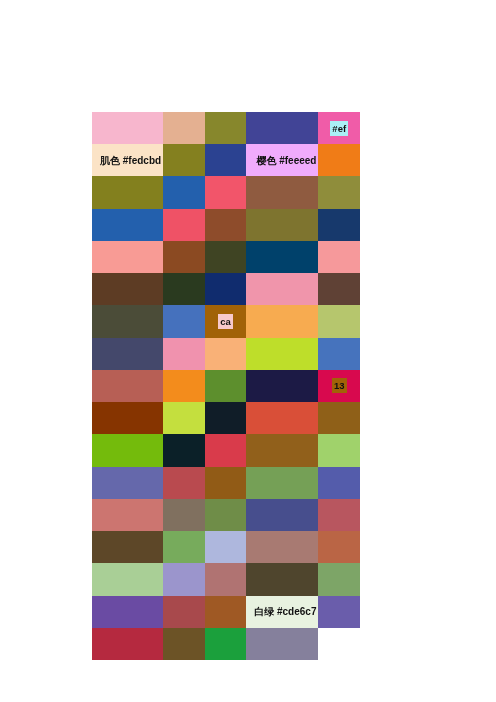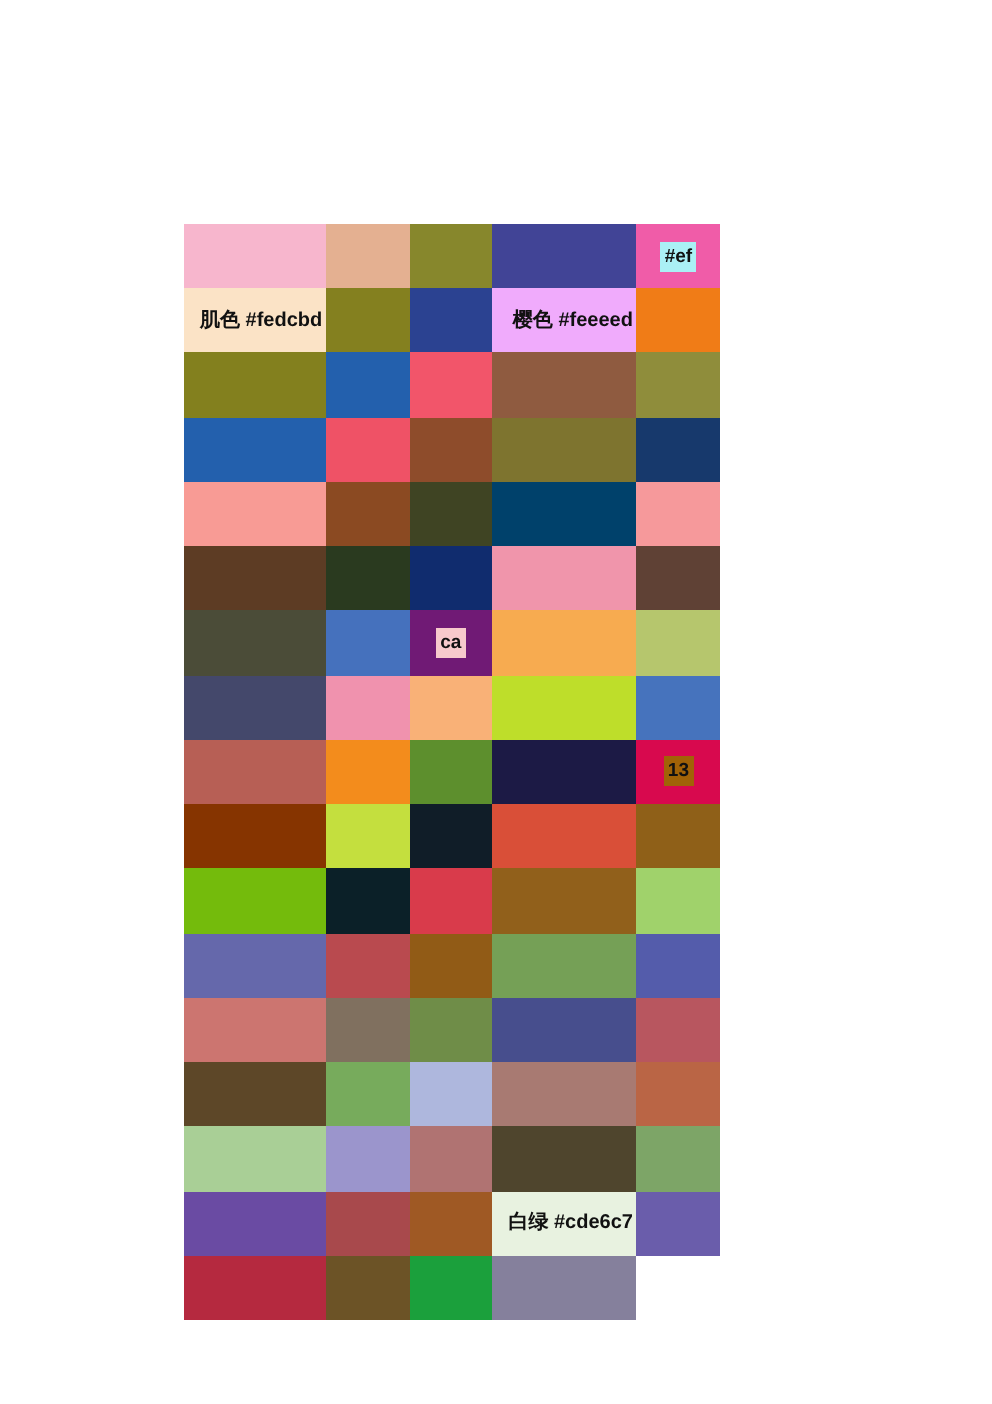--- a/index.html
+++ b/index.html
@@ -118,21 +118,21 @@
       <div class="swatch" style="background: rgb(63, 68, 35);"></div>
       <div class="swatch" style="background: rgb(0, 65, 107);"></div>
       <div class="swatch" style="background: rgb(246, 153, 155);"></div>
       <div class="swatch" style="background: rgb(93, 60, 36);"></div>
       <div class="swatch" style="background: rgb(42, 58, 31);"></div>
       <div class="swatch" style="background: rgb(16, 44, 110);"></div>
       <div class="swatch" style="background: rgb(240, 149, 171);"></div>
       <div class="swatch" style="background: rgb(95, 65, 53);"></div>
       <div class="swatch" style="background: rgb(75, 76, 56);"></div>
       <div class="swatch" style="background: rgb(69, 113, 189);"></div>
-      <div class="swatch" style="background: #701a75;">
+      <div class="swatch" style="background: #a16207;">
         <span class="swatch-label hl-pinklite">ca</span>
       </div>
       <div class="swatch" style="background: rgb(247, 171, 80);"></div>
       <div class="swatch" style="background: rgb(182, 198, 109);"></div>
       <div class="swatch" style="background: rgb(68, 72, 107);"></div>
       <div class="swatch" style="background: rgb(240, 146, 174);"></div>
       <div class="swatch" style="background: rgb(249, 177, 119);"></div>
       <div class="swatch" style="background: rgb(190, 222, 42);"></div>
       <div class="swatch" style="background: rgb(70, 115, 189);"></div>
       <div class="swatch" style="background: rgb(183, 95, 85);"></div>

